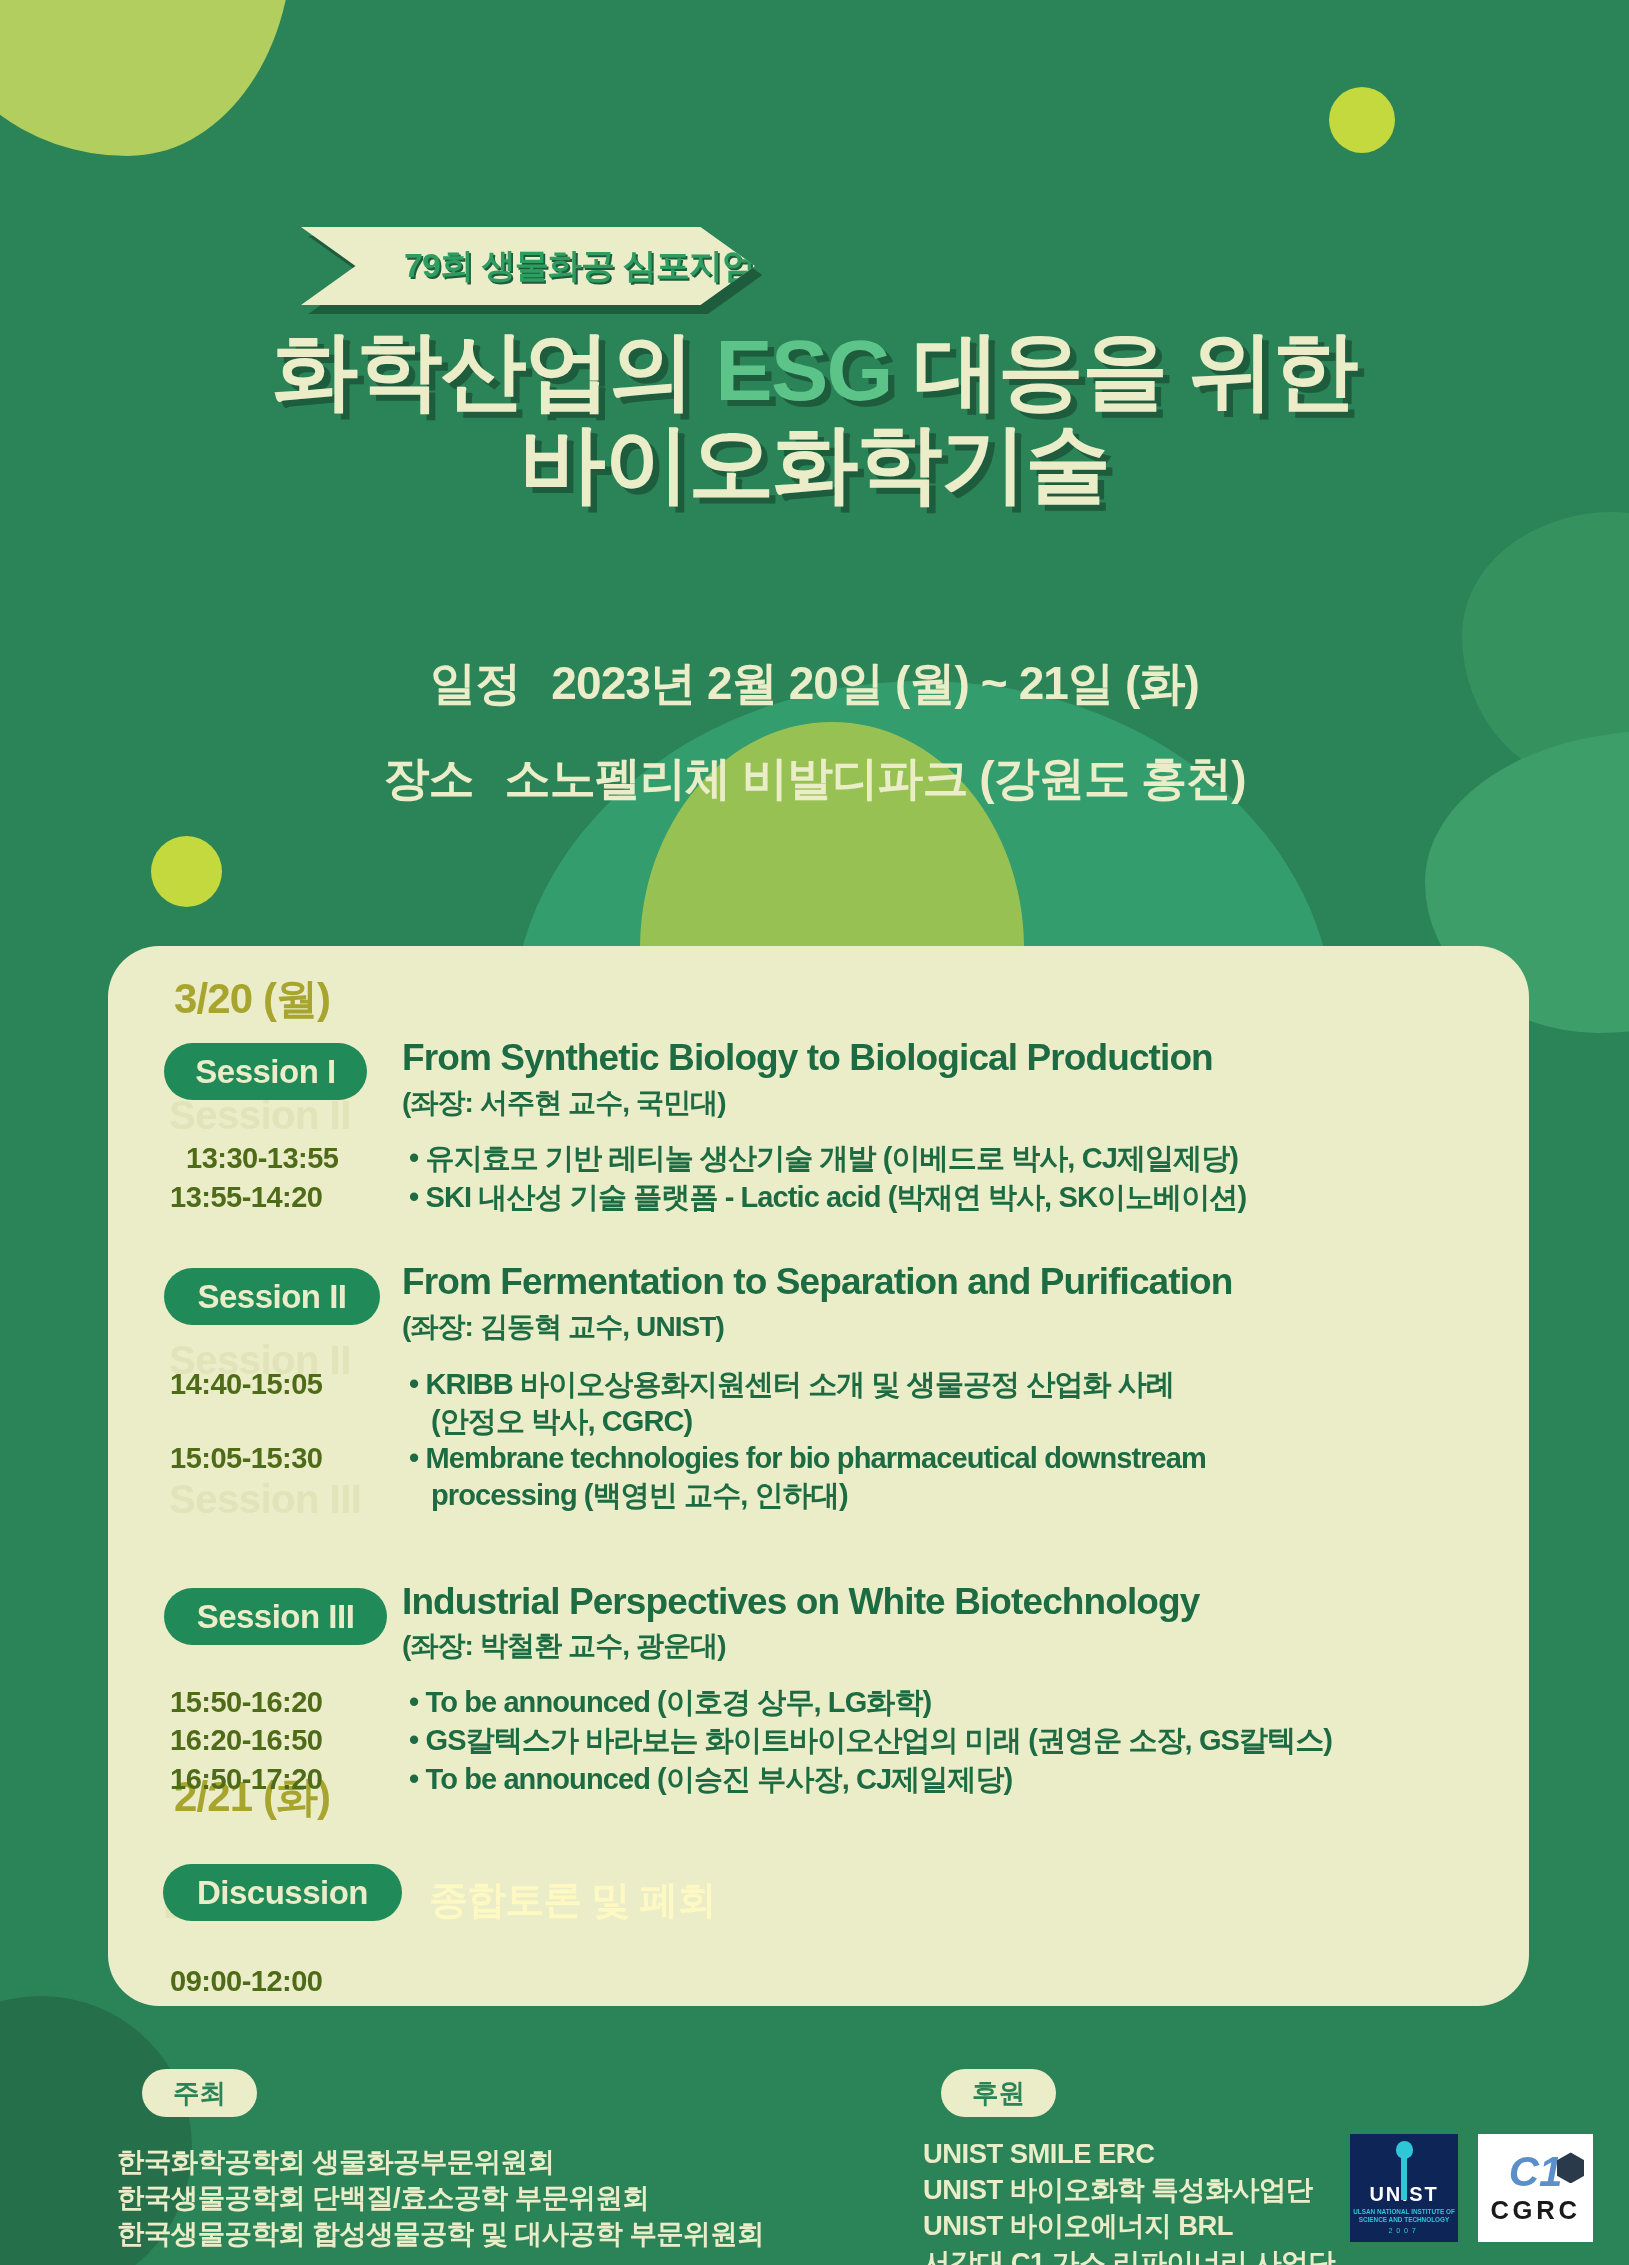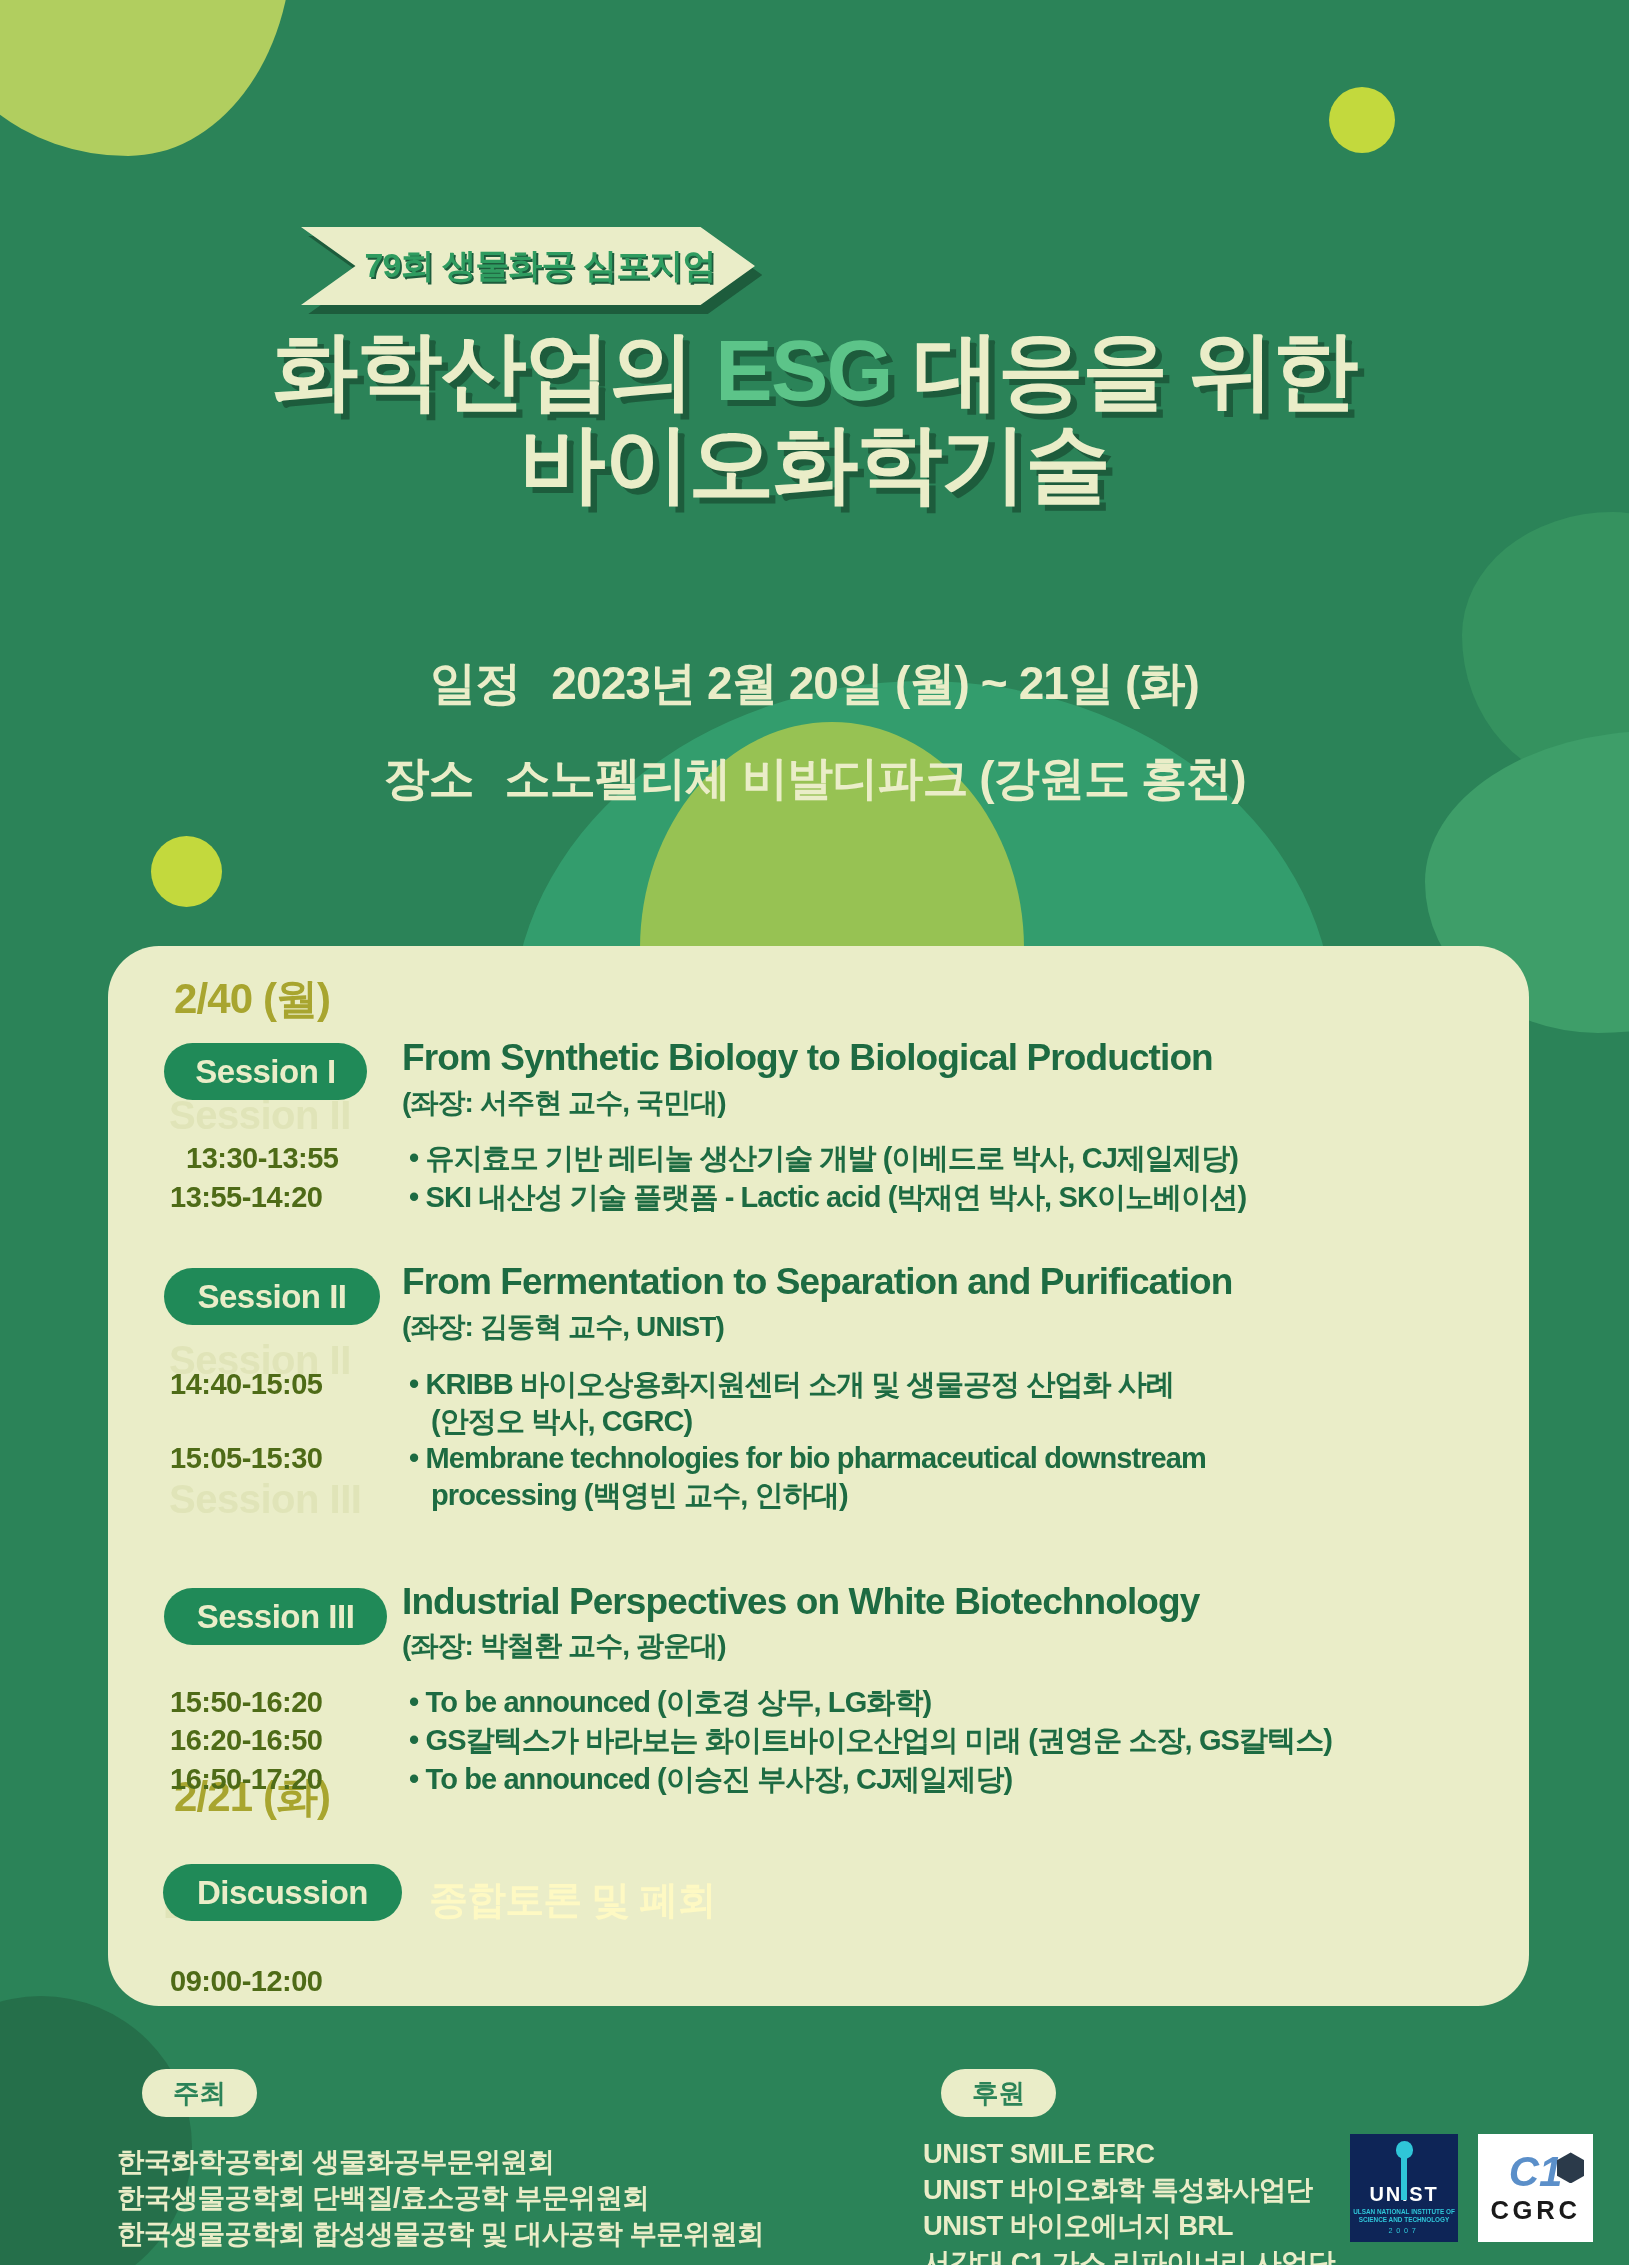--- a/index.html
+++ b/index.html
@@ -62,21 +62,21 @@
   }
   .ribbon-shadow{
     position:absolute; left:7.3px; top:9.1px; width:454px; height:78px;
     background:#1d5c3c;
     clip-path:polygon(0% 0%, 88% 0%, 100% 50%, 88% 100%, 0% 100%, 12% 50%);
   }
   .ribbon{
     position:absolute; left:0; top:0; width:454px; height:78px;
     background:#eaedc8;
     clip-path:polygon(0% 0%, 88% 0%, 100% 50%, 88% 100%, 0% 100%, 12% 50%);
-    display:flex; align-items:center; justify-content:center;
+    display:flex; align-items:center; justify-content:flex-end;
   }
   .ribbon span{
     font-size:34px; font-weight:bold; color:#2f9c60;
     letter-spacing:-0.9px; padding-left:24px;
     text-shadow:1.8px 1.8px 0 #1d5c3c;
   }
 
   
   .title{
     position:absolute; left:0; top:324px; width:1629px;
@@ -217,21 +217,21 @@
 
   <div class="info info-date">
     <span class="lbl">일정</span><span>2023년 2월 20일 (월) ~ 21일 (화)</span>
   </div>
   <div class="info info-venue">
     <span class="lbl">장소</span><span>소노펠리체 비발디파크 (강원도 홍천)</span>
   </div>
 
   <div class="card"></div>
 
-  <div class="daytag daytag-1">2/40 (월)</div>
+  <div class="daytag daytag-1">3/20 (월)</div>
   <div class="daytag daytag-2">2/21 (화)</div>
 
   <div class="ghost" style="left:169px; top:1093px;">Session II</div>
   <div class="pill" style="left:164px; top:1043px; width:203px;">Session I</div>
   <div class="sess-title" style="left:402px; top:1039px;">From Synthetic Biology to Biological Production</div>
   <div class="sess-chair" style="left:402px; top:1084px;">(좌장: 서주현 교수, 국민대)</div>
 
   <div class="time" style="left:186px; top:1142px;">13:30-13:55</div>
   <div class="talk" style="left:409px; top:1140px;"><span class="b">•</span><span>유지효모 기반 레티놀 생산기술 개발 (이베드로 박사, CJ제일제당)</span></div>
 

